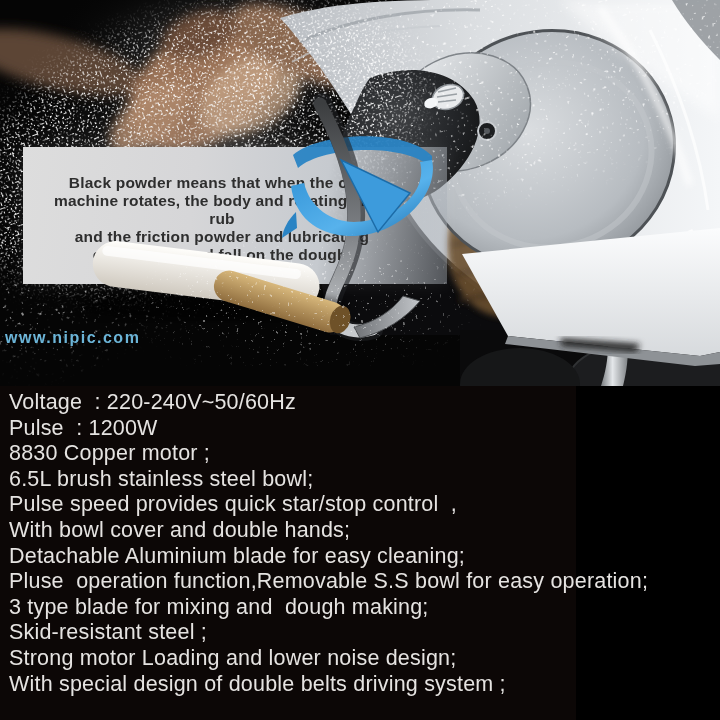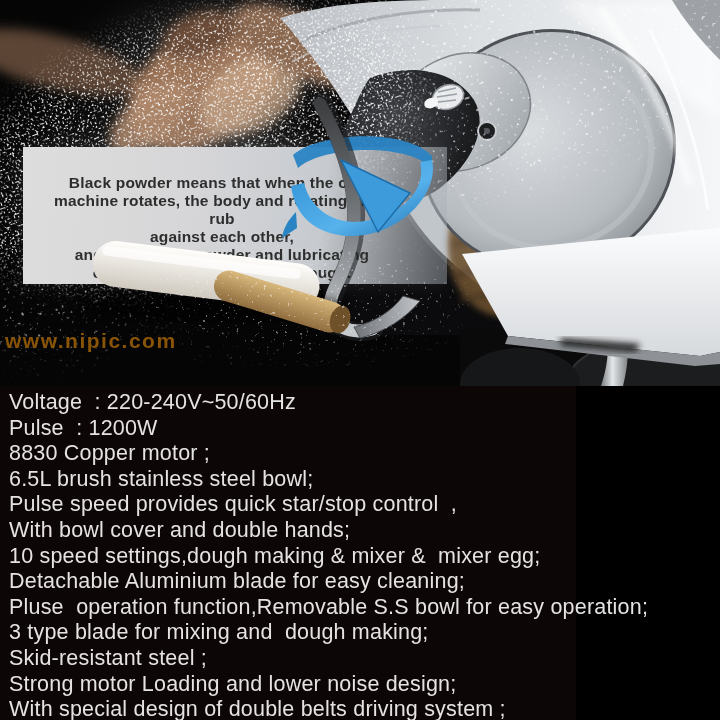--- a/index.html
+++ b/index.html
@@ -14,21 +14,21 @@
     position:absolute;left:23px;top:147px;width:424px;height:137px;z-index:2;
     background:linear-gradient(97deg,#dddddd 0%,#d6d6d8 40%,#c6cacf 70%,rgba(168,175,183,0.45) 100%);
     box-shadow:0 0 18px rgba(255,255,255,0.08);
   }
   .annotation-text{
     padding:27px 42px 0 16px;text-align:center;
     font-weight:bold;font-size:15.5px;line-height:18px;letter-spacing:.2px;color:#2e2e2e;
   }
   .watermark{
     position:absolute;left:5px;top:329px;z-index:4;
-    font-weight:bold;font-size:21px;letter-spacing:1.5px;color:#a16207;opacity:.85;
+    font-weight:bold;font-size:16px;letter-spacing:1.5px;color:#7dd3fc;opacity:.85;
   }
   
   .specs{
     position:absolute;left:0;top:386px;width:576px;height:334px;
     background:#0c0706;padding:4px 0 8px 9px;box-sizing:border-box;
   }
   .spec-line{
     white-space:pre;font-size:21.5px;line-height:25.6px;color:#e5e3e1;
     font-weight:normal;letter-spacing:.2px;
   }
@@ -161,21 +161,20 @@
         <ellipse cx="480" cy="80" rx="265" ry="115" fill="#ffffff" opacity=".8" filter="url(#dustSparse)" transform="rotate(-12 480 80)"></ellipse>
         <ellipse cx="110" cy="265" rx="150" ry="75" fill="#ffffff" opacity=".55" filter="url(#dustSparse)" transform="rotate(-25 110 265)"></ellipse>
         <ellipse cx="240" cy="170" rx="160" ry="80" fill="url(#smoke)" opacity=".45"></ellipse>
       </g>
     </svg>
 
     <div class="annotation-box">
       <div class="annotation-text">
         <div>Black powder means that when the cook</div>
         <div>machine rotates, the body and rotating shaft rub</div>
-        <div>against each other,</div>
         <div>and the friction powder and lubricating</div>
         <div>oil overflow and fall on the dough.</div>
       </div>
     </div>
 
     <svg class="fg" width="720" height="386" viewBox="0 0 720 386">
       <defs>
         <linearGradient id="hookGrad" x1="0" y1="0" x2="0" y2="1">
           <stop offset="0%" stop-color="#3c3e40"></stop>
           <stop offset="55%" stop-color="#7c7f83"></stop>
@@ -243,21 +242,20 @@
     <div class="watermark">www.nipic.com</div>
   </div>
 
   <div class="specs">
     <div class="spec-line">Voltage  : 220-240V~50/60Hz</div>
     <div class="spec-line">Pulse  : 1200W</div>
     <div class="spec-line">8830 Copper motor ;</div>
     <div class="spec-line">6.5L brush stainless steel bowl;</div>
     <div class="spec-line">Pulse speed provides quick star/stop control  ,</div>
     <div class="spec-line">With bowl cover and double hands;</div>
-    <div class="spec-line">10 speed settings,dough making &amp; mixer &amp;  mixer egg;</div>
     <div class="spec-line">Detachable Aluminium blade for easy cleaning;</div>
     <div class="spec-line">Pluse  operation function,Removable S.S bowl for easy operation;</div>
     <div class="spec-line">3 type blade for mixing and  dough making;</div>
     <div class="spec-line">Skid-resistant steel ;</div>
     <div class="spec-line">Strong motor Loading and lower noise design;</div>
     <div class="spec-line">With special design of double belts driving system ;</div>
   </div>
 
 </div>
 

